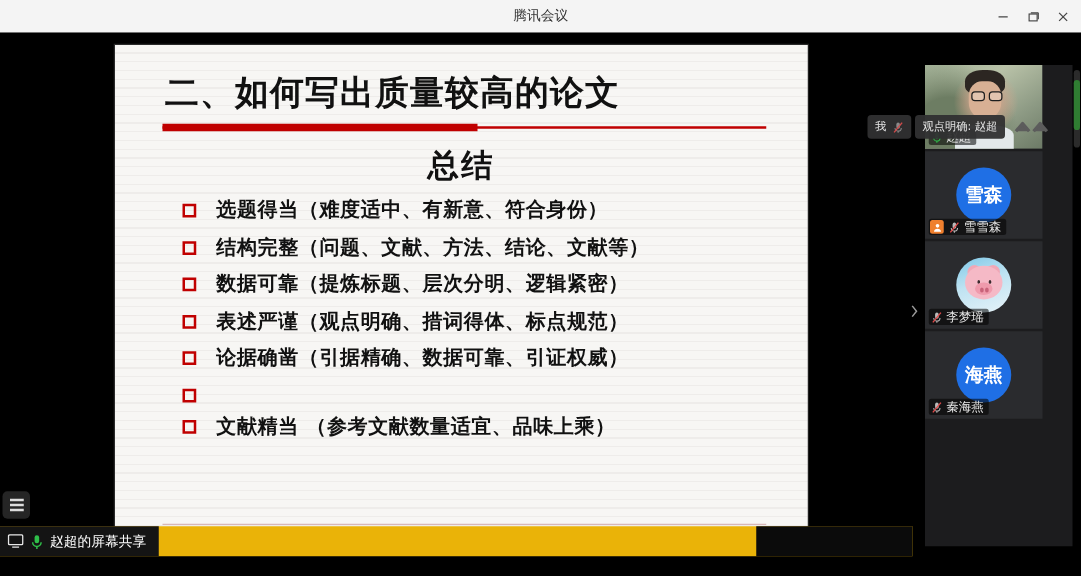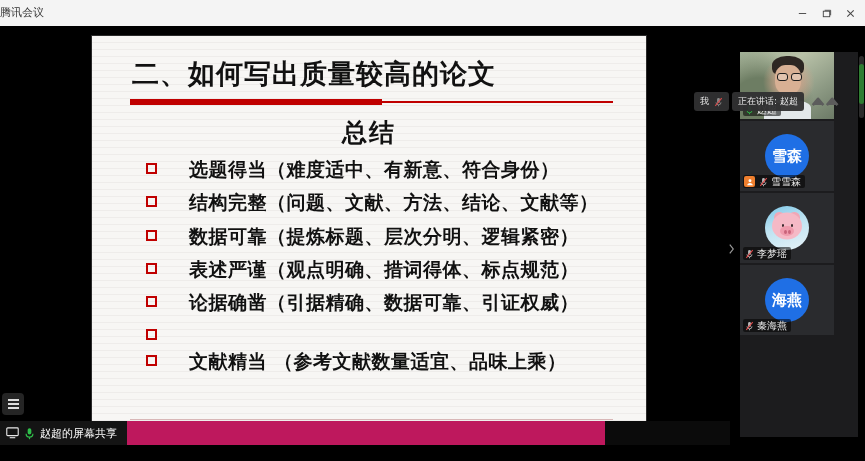--- a/index.html
+++ b/index.html
@@ -4,21 +4,21 @@
 <style>
   html,body{margin:0;padding:0;background:#000;}
   body{width:865px;height:461px;overflow:hidden;
        font-family:"Liberation Sans","DejaVu Sans",sans-serif;}
   #app{position:relative;width:865px;height:461px;background:#000;}
 
   
   .titlebar{position:absolute;left:0;top:0;width:865px;height:26px;
             background:#f4f4f4;border-bottom:1px solid #d8d8d8;}
   .titlebar .tb-title{position:absolute;left:0;top:0;width:865px;height:26px;
-            line-height:26px;font-size:11px;color:#333;
+            line-height:26px;text-align:center;font-size:11px;color:#333;
             font-family:"DejaVu Sans",sans-serif;}
   .wbtns{position:absolute;right:4px;top:0;height:26px;display:flex;align-items:center;gap:2px;}
   .wbtn{width:22px;height:22px;display:flex;align-items:center;justify-content:center;
         font-size:11px;color:#444;cursor:default;}
 
   
   .stage{position:absolute;left:0;top:26px;width:865px;height:411px;background:#000;overflow:hidden;}
 
   
   .slide{position:absolute;left:92px;top:10px;width:554px;height:419px;
@@ -33,22 +33,22 @@
   .rule-thick{position:absolute;left:38px;top:63px;width:252px;height:6px;background:#c00000;}
   .rule-thin{position:absolute;left:38px;top:65px;width:483px;height:2px;background:#c00000;}
   .slide-sub{position:absolute;left:0;top:80px;width:554px;text-align:center;
          font-family:"DejaVu Serif","Liberation Serif",serif;
          font-size:25px;font-weight:700;color:#111;letter-spacing:2px;}
   .bullets{position:absolute;left:52px;top:122px;width:480px;}
   .brow{display:flex;align-items:flex-start;margin-bottom:9.5px;}
   .bmark{flex:0 0 auto;width:11px;height:11px;border:2px solid #c00000;
          margin:5px 16px 0 2px;box-sizing:border-box;background:transparent;}
   .btext{font-family:"DejaVu Serif","Liberation Serif",serif;
-         font-size:19px;font-weight:700;color:#111;letter-spacing:0.5px;
-         line-height:1.25;white-space:nowrap;margin-left:16px;}
+         font-size:16px;font-weight:700;color:#111;letter-spacing:0.5px;
+         line-height:1.25;white-space:nowrap;}
   .rule-bottom{position:absolute;left:38px;top:383px;width:483px;height:1px;background:#d8b7b7;}
 
   
   .list-btn{position:absolute;left:2px;top:367px;width:22px;height:22px;
             border-radius:4px;background:rgba(40,40,40,.92);
             display:flex;align-items:center;justify-content:center;}
   .list-btn .ln{width:11px;height:1.5px;background:#ddd;margin:1.2px 0;display:block;}
   .list-btn .grp{display:flex;flex-direction:column;align-items:flex-start;}
 
   
@@ -141,21 +141,21 @@
   .chip .txt{font-size:9px;color:#e6e6e6;font-family:"DejaVu Sans",sans-serif;white-space:nowrap;}
   .chev-up{margin-left:4px;display:flex;gap:1px;color:#6b6b6b;}
 
   
   .scrollbar{position:absolute;right:1px;top:30px;width:5px;height:62px;
         background:#2b2b2b;border-radius:3px;}
   .scrollbar i{position:absolute;left:0;top:8px;width:5px;height:40px;
         background:#2f7d32;border-radius:3px;display:block;}
 
   
-  .bottombar{position:absolute;left:0;top:421px;width:730px;height:24px;background:#be185d;}
+  .bottombar{position:absolute;left:0;top:421px;width:730px;height:24px;background:#eab308;}
   .share-pill{position:absolute;left:0;top:0;height:24px;
         background:#141414;display:flex;align-items:center;gap:5px;padding:0 10px 0 6px;}
   .share-pill .lbl{font-size:11px;color:#fff;font-family:"DejaVu Sans",sans-serif;white-space:nowrap;}
   .mon-ico svg{width:13px;height:12px;display:block;}
   .mic-on svg{width:11px;height:13px;display:block;}
   .bottombar .sb-right{position:absolute;right:0;top:0;width:125px;height:24px;background:#0b0b0b;}
 </style>
 </head>
 <body>
 
@@ -330,21 +330,21 @@
         <span class="micico">
           <svg viewBox="0 0 12 14">
               <rect x="4" y="1.5" width="4" height="7" rx="2" fill="#8a8a8a"></rect>
               <path d="M2.5 7.5a3.5 3.5 0 0 0 7 0" fill="none" stroke="#8a8a8a" stroke-width="1.2"></path>
               <line x1="6" y1="11" x2="6" y2="13" stroke="#8a8a8a" stroke-width="1.2"></line>
               <line x1="1.5" y1="12.5" x2="10.5" y2="1.5" stroke="#d04b4b" stroke-width="1.6"></line>
             </svg>
         </span>
       </div>
       <div class="chip">
-        <span class="txt">正在讲话: 赵超</span>
+        <span class="txt">观点明确: 赵超</span>
       </div>
       <span class="chev-up">
         <svg viewBox="0 0 34 14" width="30" height="13">
           <polyline points="2,11 8,4 14,11" fill="#5c5c5c" stroke="#5c5c5c" stroke-width="3" stroke-linejoin="round"></polyline>
           <polyline points="18,11 24,4 30,11" fill="#5c5c5c" stroke="#5c5c5c" stroke-width="3" stroke-linejoin="round"></polyline>
         </svg>
       </span>
     </div>
 
     <div class="scrollbar">

